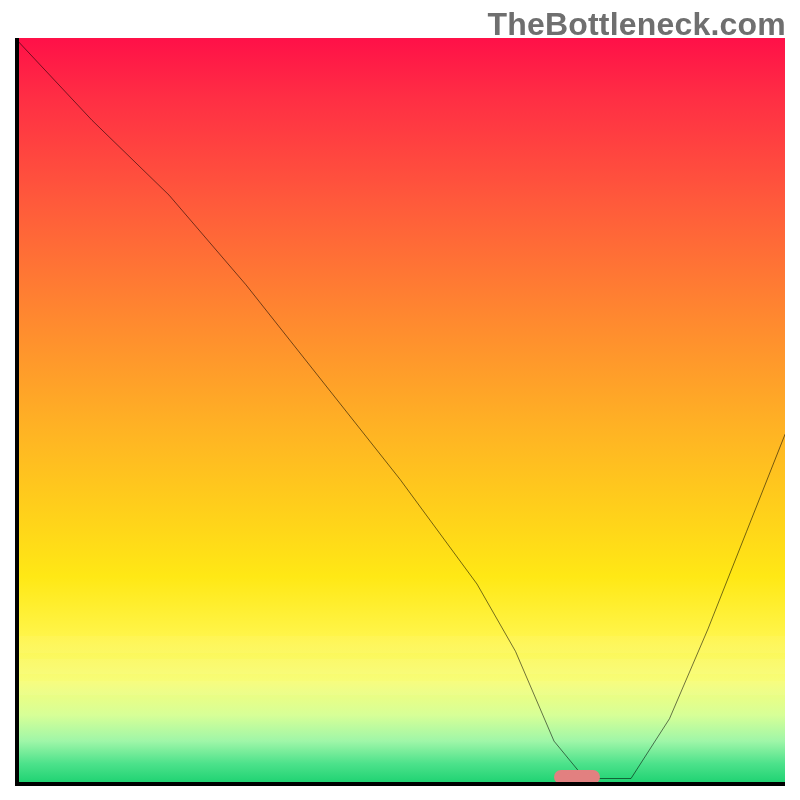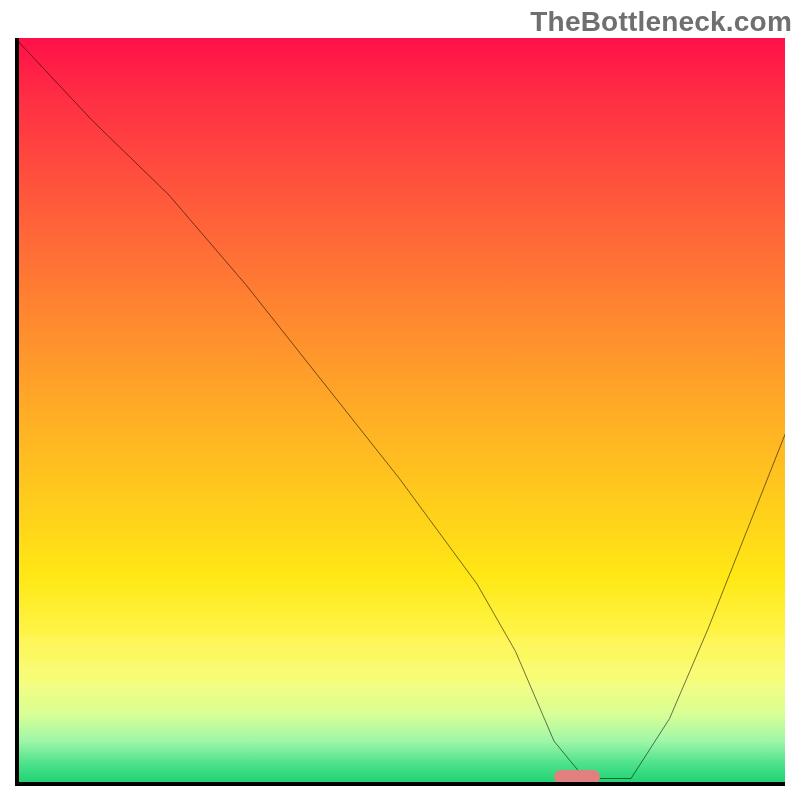--- a/index.html
+++ b/index.html
@@ -6,23 +6,23 @@
   html, body { width: 800px; height: 800px; overflow: hidden; background: #fff; }
   .container {
     position: relative;
     width: 800px;
     height: 800px;
     background: #fff;
   }
   .watermark {
     position: absolute;
     top: 6px;
-    right: 8px;
+    right: 14px;
     font-family: Arial, Helvetica, sans-serif;
-    font-size: 28px;
+    font-size: 32px;
     font-weight: 600;
     color: #6f6f6f;
     letter-spacing: 0.2px;
   }
   .plot {
     position: absolute;
     left: 15px;
     top: 38px;
     width: 770px;
     height: 748px;

